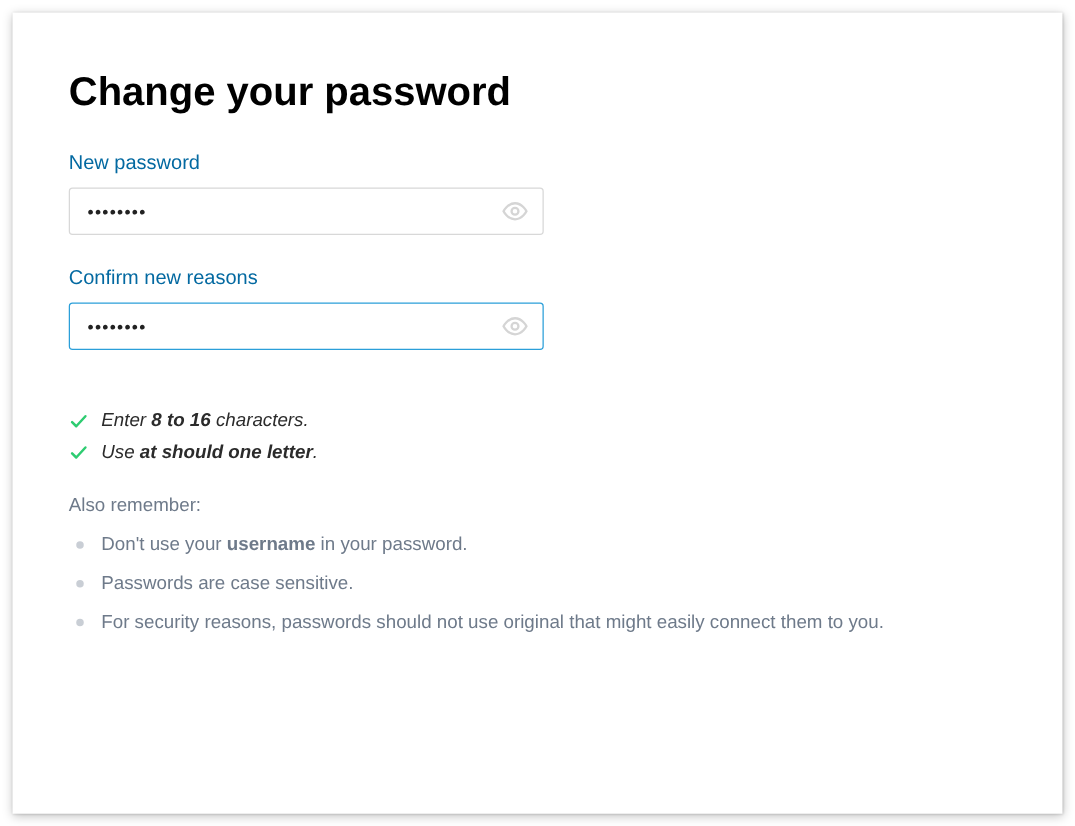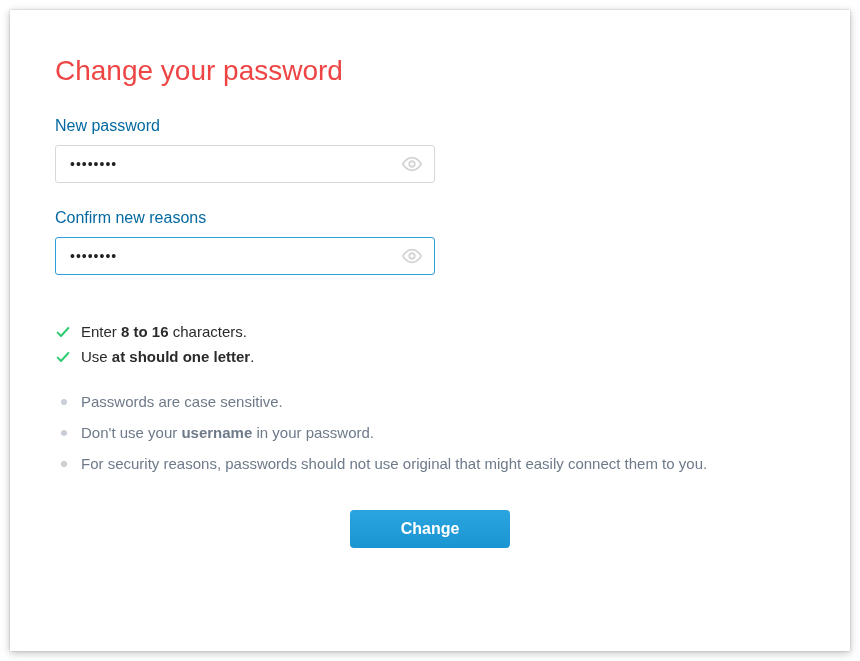--- a/index.html
+++ b/index.html
@@ -14,23 +14,23 @@
     }
     .card {
       width: 840px;
       height: 641px;
       background: #ffffff;
       box-shadow: 0 2px 8px rgba(0,0,0,0.25), 0 0 2px rgba(0,0,0,0.2);
       padding: 45px 45px 30px 45px;
       position: relative;
     }
     .page-title {
-      font-size: 28px;
-      font-weight: 400;
-      color: #ef4444;
+      font-size: 32px;
+      font-weight: 700;
+      color: #000000;
       margin-bottom: 30px;
     }
     .field-group {
       margin-bottom: 26px;
     }
     .field-label {
       font-size: 16px;
       color: #0369a1;
       margin-bottom: 10px;
       display: block;
@@ -60,20 +60,21 @@
       top: 50%;
       transform: translateY(-50%);
       width: 22px;
       height: 22px;
       color: #d5d5d5;
       cursor: pointer;
     }
     .rules {
       margin-top: 48px;
       margin-bottom: 26px;
+      font-style: italic;
     }
     .rule-row {
       display: flex;
       align-items: center;
       gap: 10px;
       margin-bottom: 8px;
       font-size: 15px;
       color: #2b2b2b;
     }
     .check-icon {
@@ -180,26 +181,24 @@
         <svg viewBox="0 0 24 24" fill="none" stroke="currentColor" stroke-width="3" stroke-linecap="round" stroke-linejoin="round">
           <polyline points="4 13 9 18 20 6"></polyline>
         </svg>
       </span>
       <span>
         <span>Use </span><b>at should one letter</b><span>.</span>
       </span>
     </div>
   </div>
 
+  <div class="remember-title">Also remember:</div>
 
   <ul class="tips-list">
-    <li>Passwords are case sensitive.</li>
     <li>
       <span>Don't use your </span><b>username</b><span> in your password.</span>
     </li>
+    <li>Passwords are case sensitive.</li>
     <li>For security reasons, passwords should not use original that might easily connect them to you.</li>
   </ul>
 
-  <div class="button-row">
-    <button class="primary-btn">Change</button>
-  </div>
 
 </div>
 
 </body></html>

